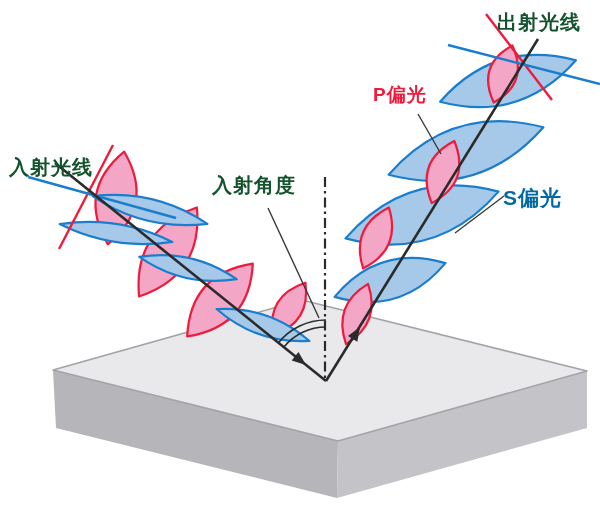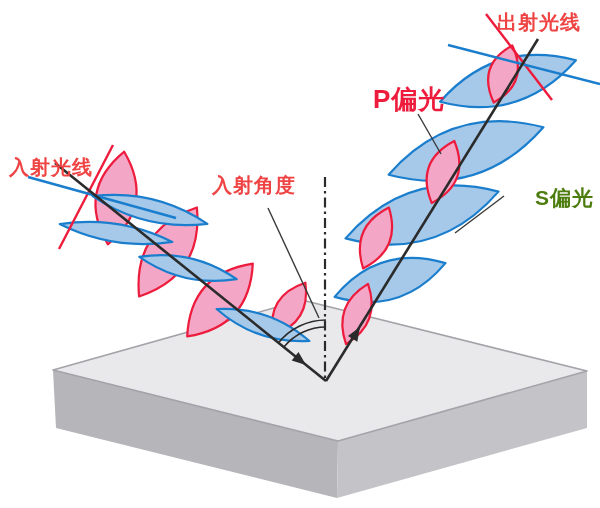--- a/index.html
+++ b/index.html
@@ -3,27 +3,27 @@
 <meta charset="utf-8">
 <style>
   html,body{margin:0;padding:0;background:#ffffff;}
   .stage{
     position:relative;width:600px;height:508px;background:#ffffff;overflow:hidden;
     font-family:"Liberation Sans","DejaVu Sans",sans-serif;
   }
   .stage svg{position:absolute;left:0;top:0;}
   .lbl{
     position:absolute;font-weight:bold;white-space:nowrap;
-    color:#ef4444;font-size:20px;letter-spacing:1px;line-height:1.1;
+    color:#14532d;font-size:20px;letter-spacing:1px;line-height:1.1;
   }
   .lbl-incident-ray{left:9px;top:132px;margin-top:24px;}
   .lbl-incident-angle{left:212px;top:174px;}
   .lbl-exit-ray{left:497px;top:11px;}
-  .lbl-p{left:373px;top:85px;color:#ee1c3c;font-size:26px;}
-  .lbl-s{left:503px;top:186px;color:#4d7c0f;font-size:21px;margin-left:32px;}
+  .lbl-p{left:373px;top:85px;color:#ee1c3c;font-size:19px;}
+  .lbl-s{left:503px;top:186px;color:#0369a1;font-size:21px;}
 </style>
 </head>
 <body>
 
 <div class="stage">
 
   <svg width="600" height="508" viewBox="0 0 600 508">
 
     <g>
       <polygon points="53,370 338,441 337,498 56,428" fill="#b5b5ba"></polygon>

